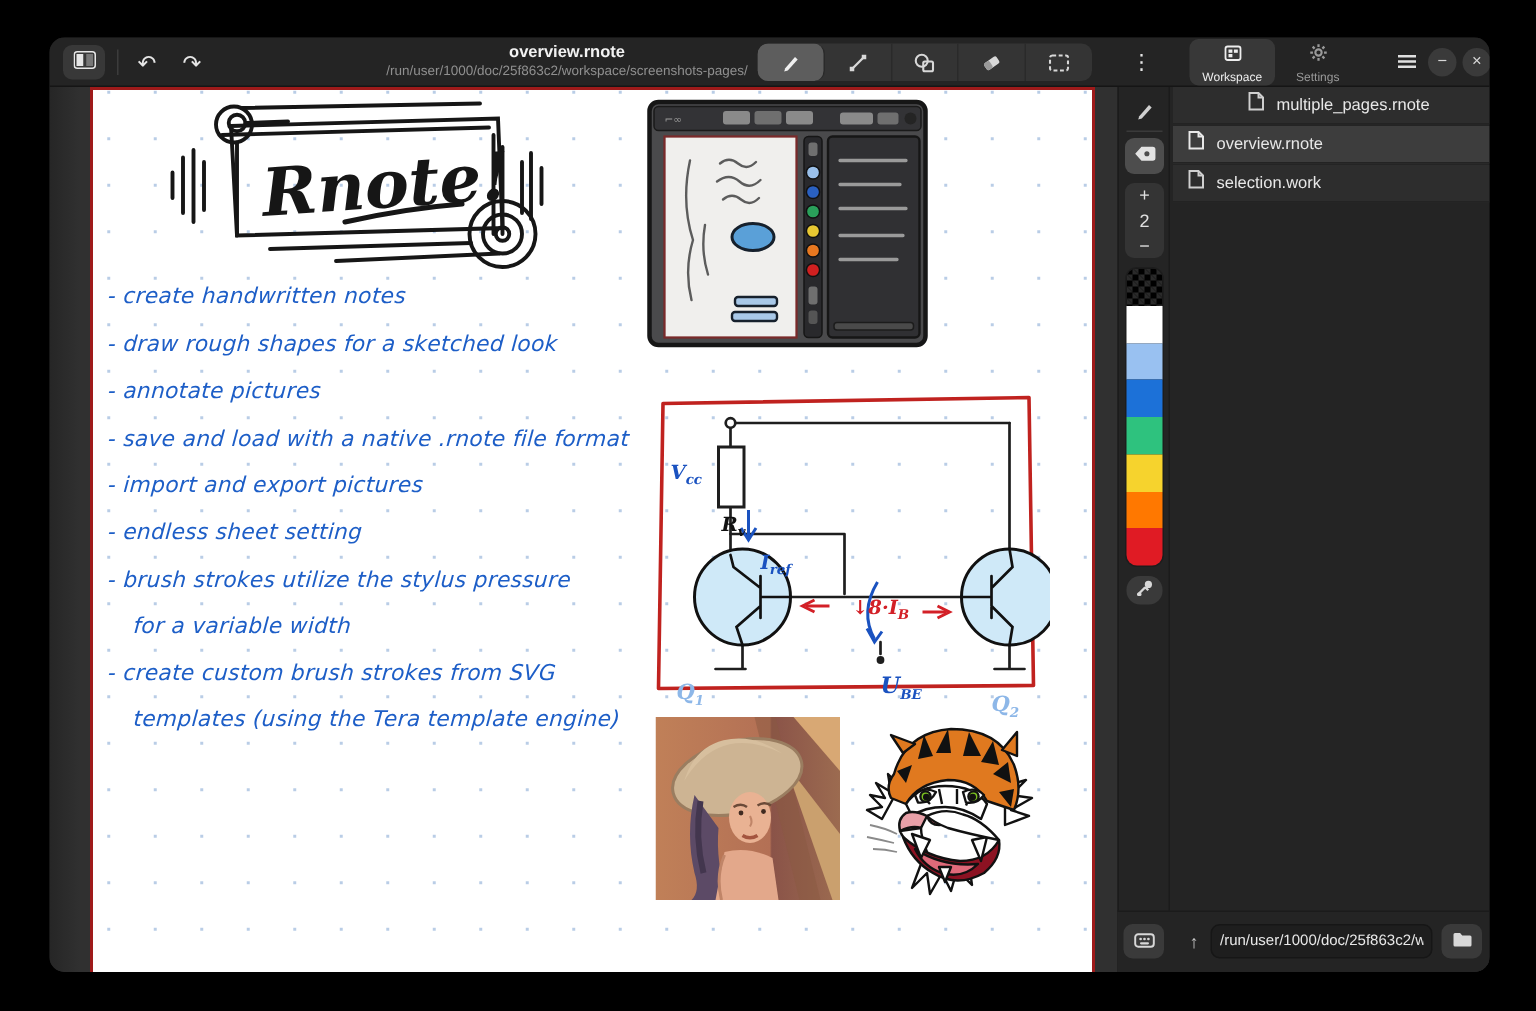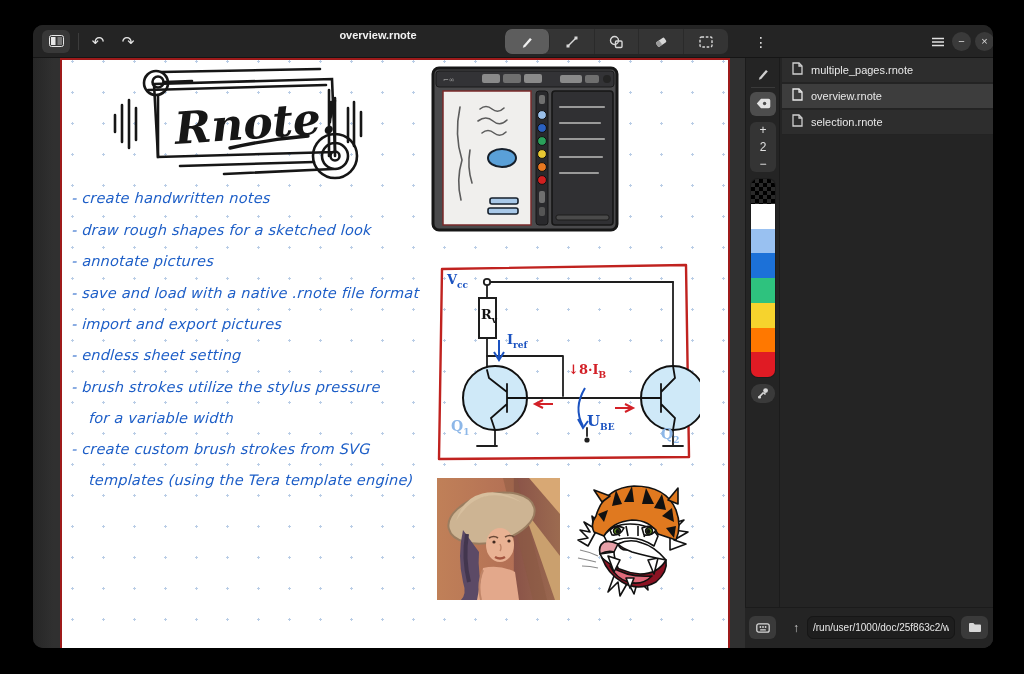--- a/index.html
+++ b/index.html
@@ -56,22 +56,22 @@
 
   
   .hand-line { position:absolute; left:10px; white-space:nowrap;
     font-family:"DejaVu Sans",sans-serif; font-style:italic; font-size:14.5px;
     color:#1d5ec7; letter-spacing:0.2px; transform:skewX(-4deg); }
   .hand-line.indent { left:27px; }
 
   .sketch { position:absolute; }
 
   
-  .clabel { position:absolute; font-family:"DejaVu Serif",serif; 
-    font-weight:bold; font-size:13px; color:#1a52c0; white-space:nowrap; }
+  .clabel { position:absolute; font-family:"DejaVu Serif",serif; font-style:italic;
+    font-weight:bold; font-size:13px; color:#1a52c0; white-space:nowrap;margin-top:36px; }
   .clabel sub { font-size:9px; }
   .clabel.red { color:#d32027; }
   .clabel.lblue { color:#8db7e8; font-size:14px; }
 
   
   #pen-strip { position:absolute; left:712px; top:0; width:35px; height:590px;
     background:#242424; border-left:1px solid #1b1b1b; border-right:1px solid #1b1b1b; }
   .strip-icon { position:absolute; left:6px; width:22px; height:22px;
     display:flex; align-items:center; justify-content:center; }
   .strip-div { position:absolute; left:5px; width:24px; height:1px; background:#3a3a3a; }
@@ -134,20 +134,21 @@
     <div class="hdiv" style="left:45px;"></div>
     <div class="hbtn" id="undo-btn">
       <span>↶</span>
     </div>
     <div class="hbtn" id="redo-btn">
       <span>↷</span>
     </div>
 
     <div id="title-block">
       <div class="t1">overview.rnote</div>
+      <div class="t2">/run/user/1000/doc/25f863c2/workspace/screenshots-pages/</div>
     </div>
 
     <div id="tool-group">
       <div class="tool-btn active">
         <span>
           <svg width="14" height="14" viewBox="0 0 14 14">
               <path d="M3.5 10.5 L10 3 l1.8 1.6 L5.2 12 l-2.4 0.7 z" fill="#f0f0f0"></path>
             </svg>
         </span>
       </div>
@@ -183,20 +184,44 @@
           <svg width="14" height="12" viewBox="0 0 14 12">
               <rect x="1" y="1" width="12" height="10" rx="1.5" fill="none" stroke="#d8d8d8" stroke-width="1.4" stroke-dasharray="2.6 1.7"></rect>
             </svg>
         </span>
       </div>
     </div>
     <div class="hbtn" id="canvas-menu-btn">
       <span>⋮</span>
     </div>
 
+    <div id="panel-tabs">
+      <div class="ptab active">
+        <span>
+          <svg width="12" height="11" viewBox="0 0 12 11">
+              <rect x="1" y="1" width="10" height="9" rx="1.5" fill="none" stroke="#eee" stroke-width="1.2"></rect>
+              <rect x="3" y="3" width="2.6" height="2.2" fill="#eee"></rect>
+              <rect x="6.6" y="3" width="2.6" height="2.2" fill="#eee"></rect>
+              <rect x="3" y="6" width="2.6" height="2.2" fill="#eee"></rect>
+            </svg>
+        </span>
+        <span class="plabel">Workspace</span>
+      </div>
+      <div class="ptab">
+        <span>
+          <svg width="12" height="12" viewBox="0 0 12 12">
+              <circle cx="6" cy="6" r="2.1" fill="none" stroke="#9a9a9a" stroke-width="1.4"></circle>
+              <g stroke="#9a9a9a" stroke-width="1.5">
+                <path d="M6 0.5 V2.3 M6 9.7 V11.5 M0.5 6 H2.3 M9.7 6 H11.5 M2.1 2.1 L3.4 3.4 M8.6 8.6 L9.9 9.9 M9.9 2.1 L8.6 3.4 M3.4 8.6 L2.1 9.9"></path>
+              </g>
+            </svg>
+        </span>
+        <span class="plabel">Settings</span>
+      </div>
+    </div>
     <div class="hbtn" id="main-menu-btn">
       <span>
         <svg width="14" height="10" viewBox="0 0 14 10">
             <g stroke="#e0e0e0" stroke-width="1.6">
               <path d="M1 1.5 H13 M1 5 H13 M1 8.5 H13"></path>
             </g>
           </svg>
       </span>
     </div>
     <div class="circ-btn" id="min-btn">
@@ -442,21 +467,21 @@
           <svg width="12" height="12" viewBox="0 0 12 12">
               <path d="M2 10 L6.5 5.5 M6.5 5.5 l2 2" stroke="#d8d8d8" stroke-width="1.6" fill="none"></path>
               <circle cx="8.6" cy="3.6" r="2.4" fill="#d8d8d8"></circle>
               <rect x="1" y="9" width="3" height="2.4" rx="1" fill="#d8d8d8"></rect>
             </svg>
         </span>
       </div>
     </div>
 
     <div id="workspace-panel">
-      <div class="file-row" style="top:0;">
+      <div class="file-row" style="top:0;justify-content:center;">
         <span>
           <svg width="11" height="13" viewBox="0 0 11 13">
               <path d="M1 1 H7 L10 4 V12 H1 Z" fill="none" stroke="#cfcfcf" stroke-width="1.3"></path>
               <path d="M7 1 V4 H10" fill="none" stroke="#cfcfcf" stroke-width="1.3"></path>
             </svg>
         </span>
         <span class="fname">multiple_pages.rnote</span>
       </div>
       <div class="file-row selected" style="top:26px;">
         <span>
@@ -467,21 +492,21 @@
         </span>
         <span class="fname">overview.rnote</span>
       </div>
       <div class="file-row" style="top:52px;">
         <span>
           <svg width="11" height="13" viewBox="0 0 11 13">
               <path d="M1 1 H7 L10 4 V12 H1 Z" fill="none" stroke="#cfcfcf" stroke-width="1.3"></path>
               <path d="M7 1 V4 H10" fill="none" stroke="#cfcfcf" stroke-width="1.3"></path>
             </svg>
         </span>
-        <span class="fname">selection.rnote</span>
+        <span class="fname">selection.work</span>
       </div>
     </div>
 
     <div id="footer">
       <div id="kbd-btn">
         <span>
           <svg width="14" height="10" viewBox="0 0 14 10">
               <rect x="0.8" y="0.8" width="12.4" height="8.4" rx="2" fill="none" stroke="#d8d8d8" stroke-width="1.3"></rect>
               <circle cx="4.4" cy="4" r="0.9" fill="#d8d8d8"></circle>
               <circle cx="7" cy="4" r="0.9" fill="#d8d8d8"></circle>

